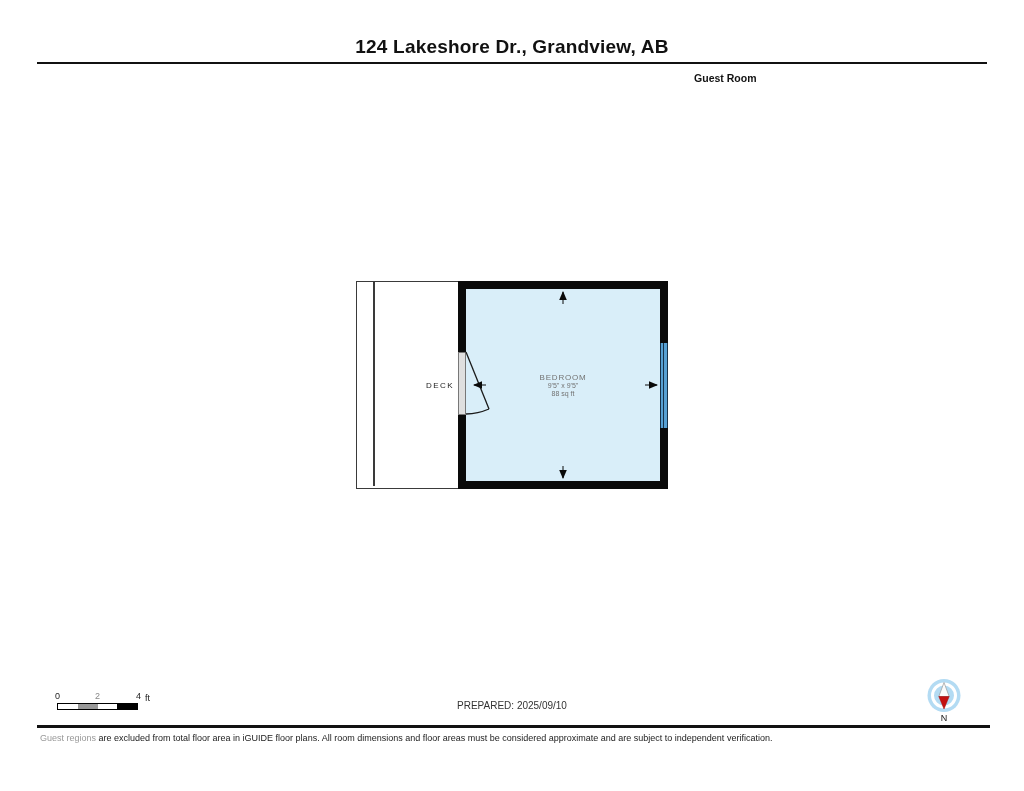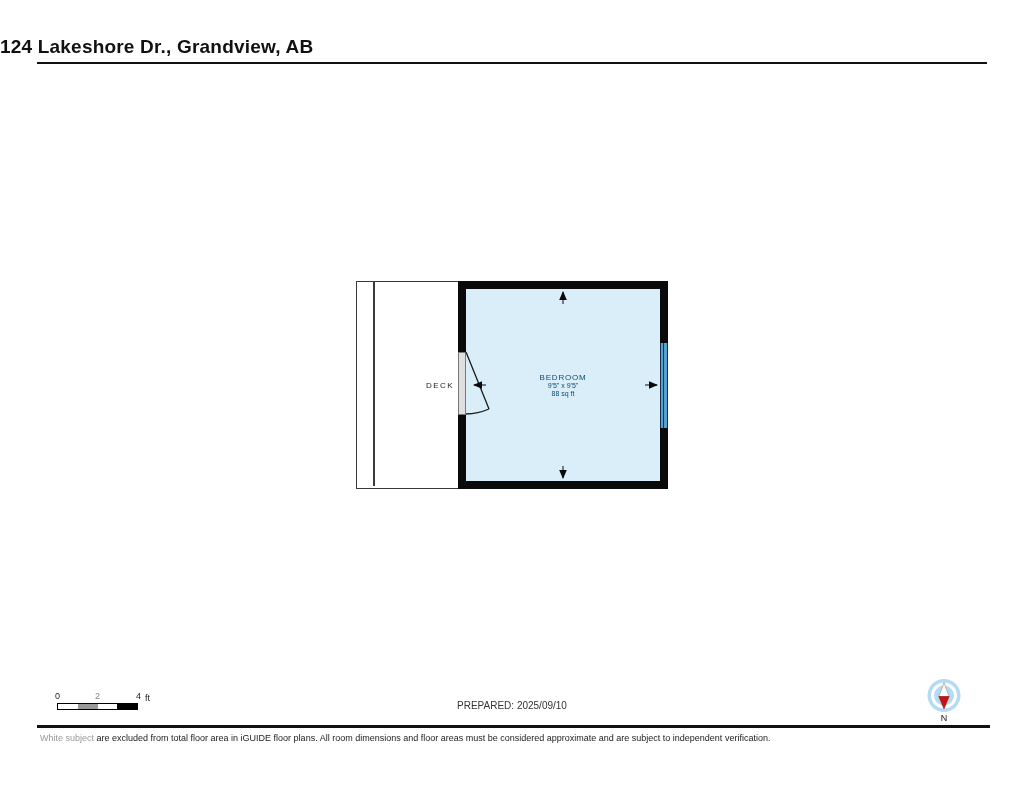--- a/index.html
+++ b/index.html
@@ -5,21 +5,21 @@
   * { margin: 0; padding: 0; box-sizing: border-box; }
   body { background: #ffffff; font-family: "Liberation Sans", sans-serif; }
   #page {
     position: relative; width: 1024px; height: 791px; background: #ffffff;
     overflow: hidden;
   }
 
   
   .page-title {
     position: absolute; top: 36px; left: 0; width: 1024px;
-    text-align: left; font-size: 19px; font-weight: bold; color: #111;
+    text-align: center; font-size: 19px; font-weight: bold; color: #111;
     letter-spacing: 0.2px;
   }
   .title-divider {
     position: absolute; top: 62px; left: 37px; width: 950px; height: 2px;
     background: #111;
   }
   .floor-header {
     position: absolute; top: 72px; left: 0; width: 1024px;
     display: flex; justify-content: center; align-items: flex-start; gap: 11px;
     font-size: 10.5px; color: #111;
@@ -66,21 +66,21 @@
   .window-mullion {
     position: absolute; left: 2px; top: 0; width: 1px; height: 85px;
     background: #16324a;
   }
 
   .plan-overlay { position: absolute; left: 0; top: 0; width: 312px; height: 208px; }
 
   .bedroom-labels {
     position: absolute; left: 110px; top: 8px; width: 194px; height: 192px;
     display: flex; flex-direction: column; align-items: center; justify-content: center;
-    color: #0c4a6e; text-align: center;
+    color: #737373; text-align: center;
   }
   .bedroom-labels .room-title { font-size: 8px; letter-spacing: 0.8px; line-height: 9px; }
   .bedroom-labels .room-dims  { font-size: 7px; line-height: 8px; }
   .bedroom-labels .room-area  { font-size: 7px; line-height: 8px; }
 
   
   .scale { position: absolute; left: 53px; top: 691px; width: 110px; height: 22px; font-size: 9px; color: #222; }
   .scale .t0 { position: absolute; left: 2px;  top: 0; }
   .scale .t2 { position: absolute; left: 42px; top: 0; color: #888; }
   .scale .t4 { position: absolute; left: 83px; top: 0; }
@@ -116,20 +116,21 @@
 </style>
 </head>
 <body>
 
 <div id="page">
 
   <div class="page-title">124 Lakeshore Dr., Grandview, AB</div>
   <div class="title-divider"></div>
 
   <div class="floor-header">
+    <div class="room-name">Guest Room</div>
   </div>
 
   <div class="plan">
     <div class="deck"></div>
     <div class="deck-inner-line"></div>
     <div class="deck-label">DECK</div>
 
     <div class="bedroom-walls"></div>
     <div class="bedroom-floor"></div>
 
@@ -188,16 +189,16 @@
       <circle cx="19" cy="17.5" r="16.5" fill="#B3DBF3"></circle>
       <circle cx="19" cy="17.5" r="11.5" fill="none" stroke="#ffffff" stroke-width="3"></circle>
       <polygon points="19,4.5 13.8,18.5 24.2,18.5" fill="#fbfbfb" stroke="#999" stroke-width="0.7"></polygon>
       <polygon points="13.8,18.5 24.2,18.5 19,31" fill="#C41111" stroke="#A30D0D" stroke-width="0.5"></polygon>
     </svg>
     <div class="compass-n">N</div>
   </div>
 
   <div class="footer-divider"></div>
   <div class="disclaimer">
-    <span class="lead">White subject</span><span> are excluded from total floor area in iGUIDE floor plans. All room dimensions and floor areas must be considered approximate and are subject to independent verification.</span>
+    <span class="lead">Guest regions</span><span> are excluded from total floor area in iGUIDE floor plans. All room dimensions and floor areas must be considered approximate and are subject to independent verification.</span>
   </div>
 
 </div>
 
 </body></html>

